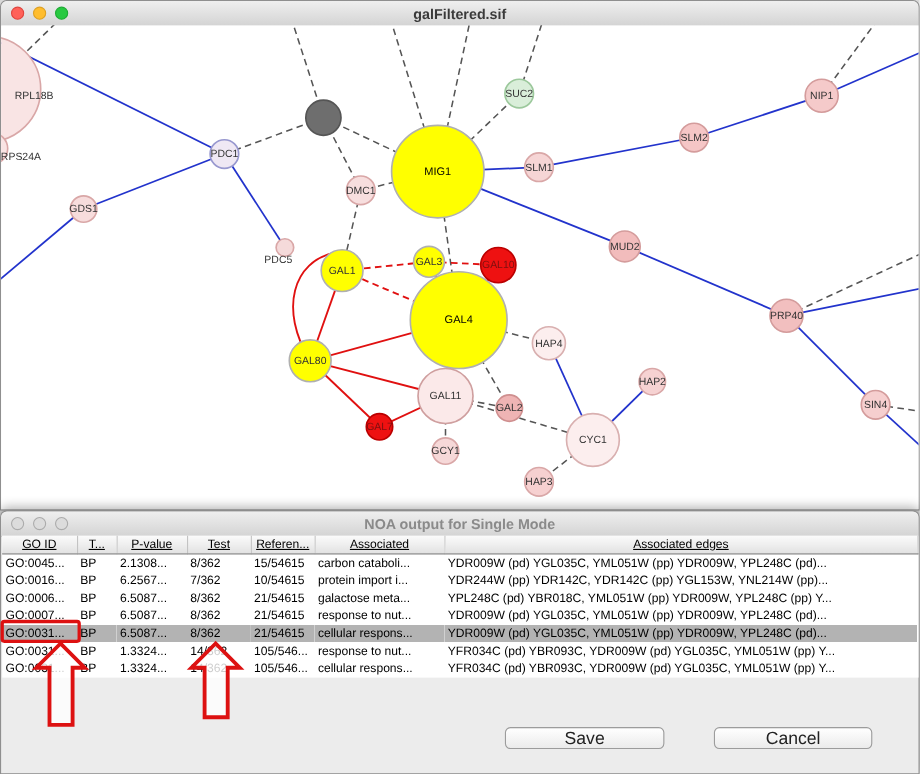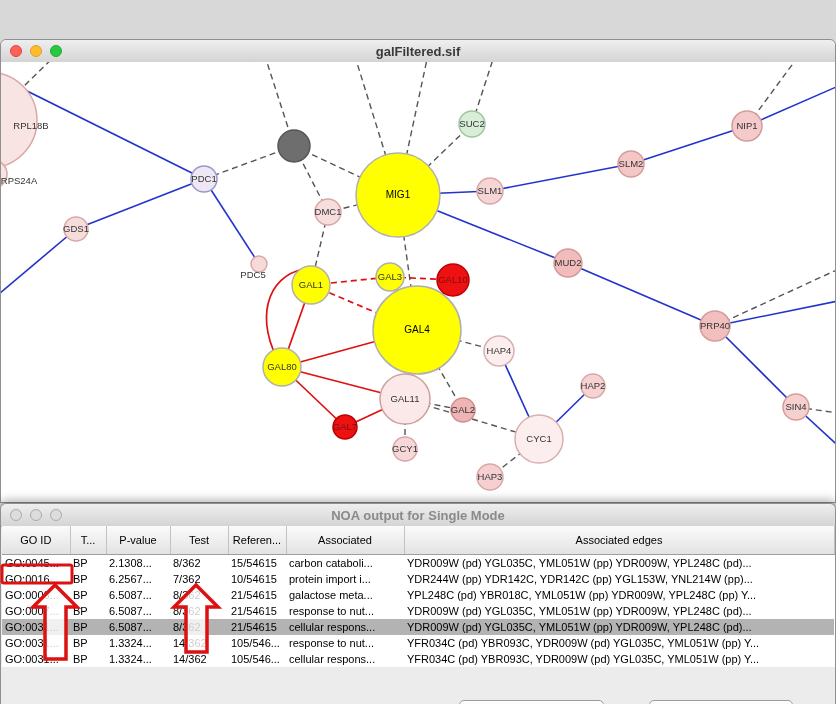--- a/index.html
+++ b/index.html
@@ -2,44 +2,44 @@
 <html><head>
 <meta charset="utf-8">
 <style>
   html,body{margin:0;padding:0;}
   body{
     width:836px;height:704px;position:relative;overflow:hidden;
     background:#d8d8d8;
     font-family:"Liberation Sans","DejaVu Sans",sans-serif;
   }
   .window{position:absolute;left:0;width:836px;box-sizing:border-box;
-    border:1px solid #8f8f8f;background:#ececec;margin-top:39px;}
+    border:1px solid #8f8f8f;background:#ececec;}
   #win-network{top:0;height:464px;border-radius:6px 6px 0 0;}
   #win-noa{top:464px;height:240px;border-radius:6px 6px 0 0;
     box-shadow:0 -3px 10px rgba(0,0,0,.30);}
   .titlebar{height:22px;background:linear-gradient(#efefef,#d4d4d4);
     border-bottom:1px solid #b0b0b0;position:relative;
     display:flex;align-items:center;justify-content:center;
     border-radius:6px 6px 0 0;}
   .title{font-size:13px;font-weight:bold;color:#3a3a3a;}
   #win-noa .title{color:#8a8a8a;}
   .lights{position:absolute;left:9px;top:5px;display:flex;gap:8px;}
   .light{width:12px;height:12px;border-radius:50%;box-sizing:border-box;}
   .light.red{background:#ff6159;border:1px solid #e0443e;}
   .light.yellow{background:#ffbd2e;border:1px solid #dea123;}
   .light.green{background:#28c941;border:1px solid #1eac34;}
   .light.gray{background:#dcdcdc;border:1px solid #ababab;}
   .canvas{position:absolute;top:22px;left:0;width:834px;height:440px;background:#ffffff;}
 
   #noa-table{position:absolute;top:22px;left:1px;width:832px;border-collapse:collapse;
     table-layout:fixed;font-size:11px;background:#ffffff;color:#000;}
-  #noa-table th{height:28px;font-weight:normal;font-size:11px;text-align:center;
+  #noa-table th{height:16px;font-weight:normal;font-size:11px;text-align:center;
     background:linear-gradient(#fbfbfb,#e2e2e2);
     border-right:1px solid #c3c3c3;border-bottom:1px solid #9e9e9e;
-    padding:0 2px;overflow:hidden;white-space:nowrap;}
+    padding:0 2px;overflow:hidden;white-space:nowrap;text-decoration:underline;}
   #noa-table td{height:16px;padding:0 3px;overflow:hidden;white-space:nowrap;}
   #noa-table tr.selected td{background:#b3b3b3;}
 
   .btn{position:absolute;height:20px;font-size:16px;color:#222;
     background:linear-gradient(#ffffff,#ebebeb);
     border:1px solid #9c9c9c;border-radius:5px;
     font-family:"Liberation Sans","DejaVu Sans",sans-serif;}
   #save-btn{left:458px;top:196px;width:145px;}
   #cancel-btn{left:648px;top:196px;width:144px;}
 

